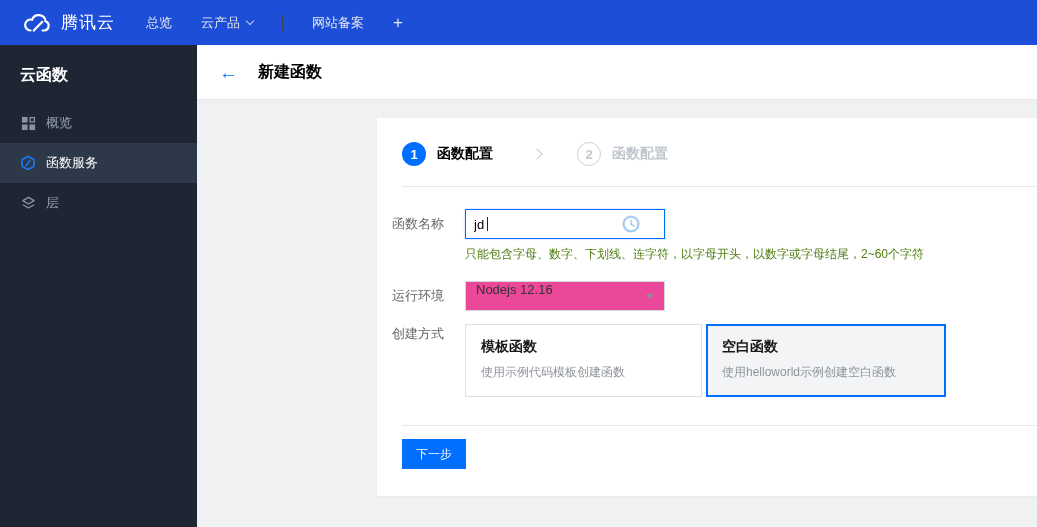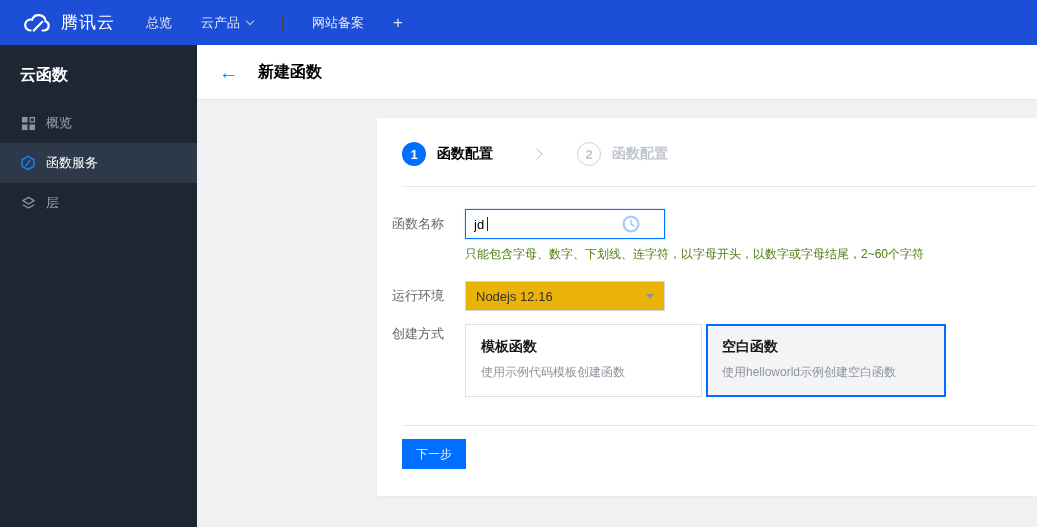--- a/index.html
+++ b/index.html
@@ -95,22 +95,22 @@
     padding: 0 30px 0 8px; font-size: 13px; color: #000;
     font-family: "Liberation Sans", "DejaVu Sans", sans-serif;
     box-shadow: 0 0 2px rgba(0,110,255,0.35); border-radius: 0; background: #fff;
   }
   .text-caret { position: absolute; left: 22px; top: 8px; width: 1px; height: 14px; background: #222; }
   .input-icon { position: absolute; right: 6px; top: 6px; width: 18px; height: 18px; }
 
   .field-hint { font-size: 12px; color: #4d7c0f; margin-top: 8px; line-height: 15px; }
 
   .select-box {
-    width: 200px; height: 30px; border: 1px solid #d4d7dc; background: #eab308;
-    display: flex; align-items: center; padding: 0 10px; position: relative; cursor: pointer;
+    width: 200px; height: 30px; border: 1px solid #d4d7dc; background: #ec4899;
+    display: flex; padding: 0 10px; position: relative; cursor: pointer;
   }
   .select-value { font-size: 13px; color: #333; }
   .select-caret {
     position: absolute; right: 10px; top: 12px; width: 0; height: 0;
     border-left: 4px solid transparent; border-right: 4px solid transparent;
     border-top: 5px solid #8b9097;
   }
 
   .option-cards { display: flex; }
   .option-card {

